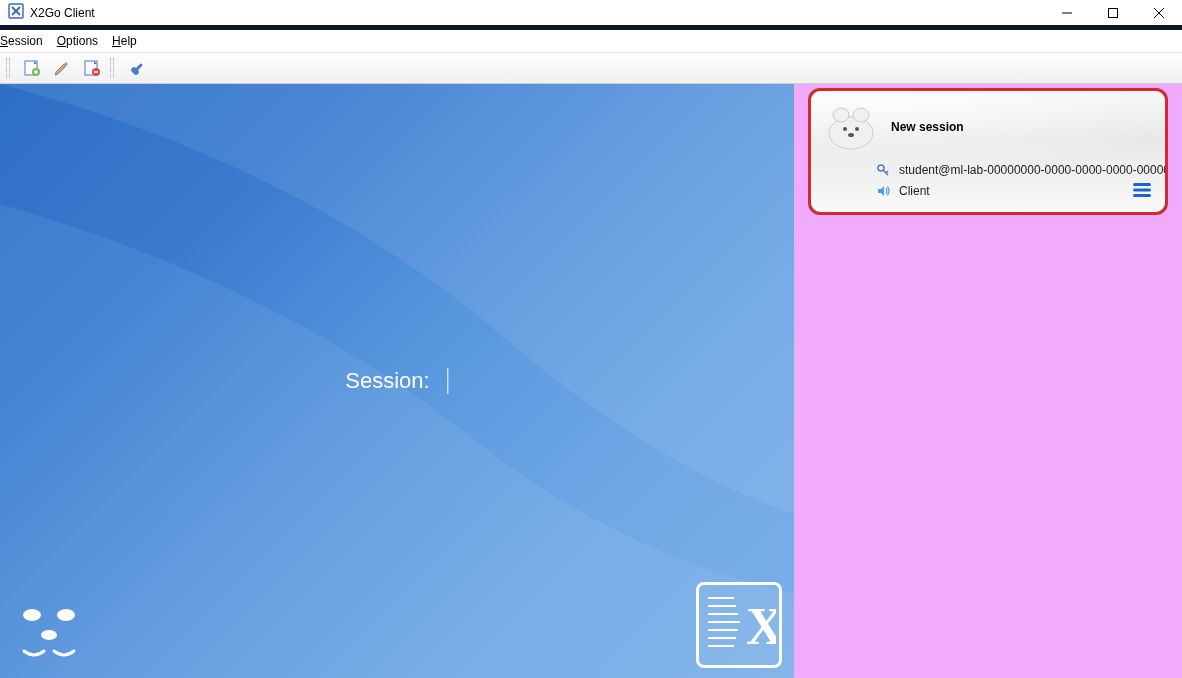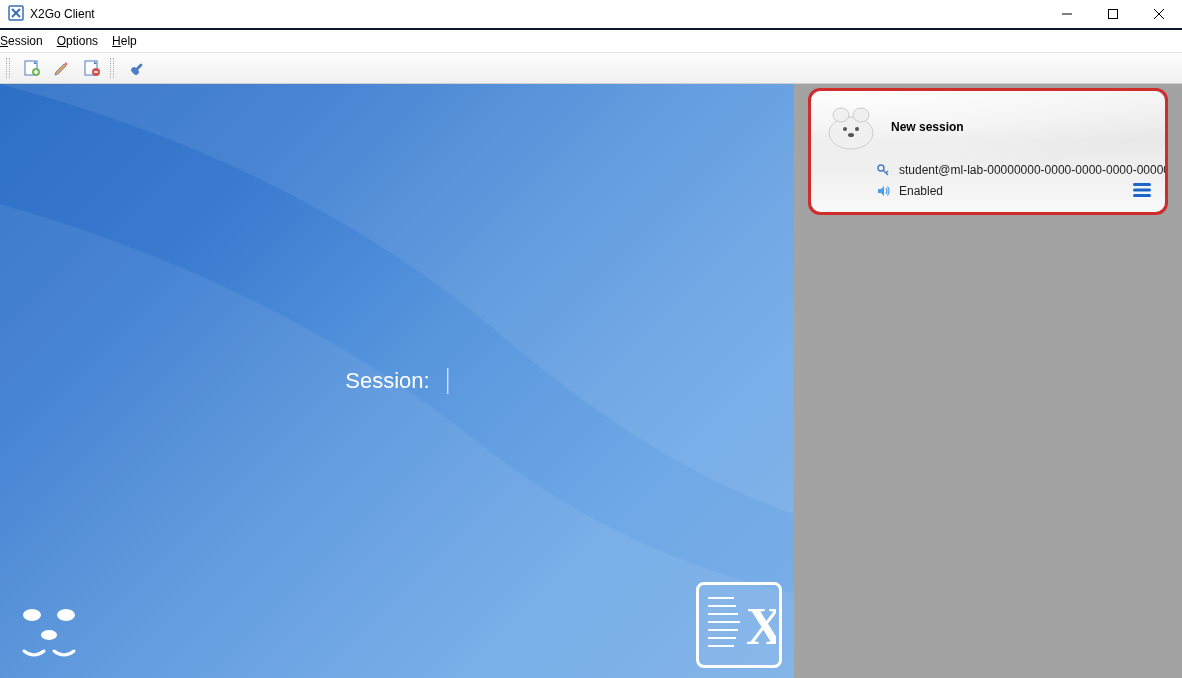--- a/index.html
+++ b/index.html
@@ -1,19 +1,19 @@
 <!DOCTYPE html>
 <html><head>
 <meta charset="utf-8">
 <style>
   * { box-sizing: border-box; margin: 0; padding: 0; }
   body { font-family: "Segoe UI", Tahoma, sans-serif; font-size: 12px; background: #fff; width: 1182px; height: 678px; overflow: hidden; }
   
   
-  .titlebar { height: 30px; background: #fff; border-bottom: 2px solid #0f172a; display: flex; align-items: center; justify-content: space-between; padding-left: 8px; }
+  .titlebar { height: 30px; background: #fff; border-bottom: 5px solid #0f172a; display: flex; align-items: center; justify-content: space-between; padding-left: 8px; }
   .titlebar-left { display: flex; align-items: center; gap: 6px; }
   .titlebar-icon svg { width: 16px; height: 16px; }
   .titlebar-title { font-size: 12px; color: #000; }
   .titlebar-controls { display: flex; }
   .titlebar-btn { width: 46px; height: 30px; display: flex; align-items: center; justify-content: center; cursor: pointer; }
 
   
   .menubar { height: 22px; background: #fff; display: flex; align-items: center; padding-left: 0; gap: 14px; font-size: 12px; }
   .menubar span { cursor: pointer; }
   .menubar u { text-decoration: underline; }
@@ -30,21 +30,21 @@
   .left-panel { width: 794px; position: relative; overflow: hidden;
     background: linear-gradient(135deg, #2d6fc5 0%, #3a7bd0 25%, #5896dd 50%, #6fa8e6 75%, #7bb0e8 100%);
   }
   .left-panel .swoosh { position:absolute; inset:0; }
   .session-label { position: absolute; top: 50%; left: 50%; transform: translate(-50%,-50%); color: #fff; font-size: 22px; font-weight: 300; display: flex; align-items: center; gap: 18px;}
   .session-label .cursor { display:inline-block; width:1px; height:26px; background:#fff; }
   .seal-face { position: absolute; bottom: 12px; left: 14px; }
   .x2go-logo { position: absolute; bottom: 10px; right: 12px; width: 86px; height: 86px; border: 3px solid #fff; border-radius: 8px; display:flex; align-items:center; justify-content:center; background: rgba(255,255,255,0.05);}
   
   
-  .right-panel { width: 388px; background: #a3a3a3; display: flex; flex-direction: column; align-items: center; }
+  .right-panel { width: 388px; background: #f0abfc; display: flex; flex-direction: column; align-items: center; }
   
   
   .session-card-wrap { width: 360px; margin-top: 4px; border: 3px solid #d02c2c; border-radius: 12px; }
   .session-card { background: linear-gradient(#f5f5f5,#e8e8e8 40%,#f9f9f9); border-radius: 10px; padding: 12px 14px 14px 14px; position: relative; overflow: hidden;}
   .session-card::before { content:''; position:absolute; left:-30%; top:-40%; width:160%; height:120%; background: radial-gradient(ellipse at 30% 30%, rgba(255,255,255,0.9), rgba(255,255,255,0) 60%);}
   .card-header { display: flex; align-items: center; gap: 14px; margin-bottom: 12px; position:relative;}
   .card-header .avatar { width: 52px; height: 48px; }
   .card-header .title { font-weight: bold; font-size: 12px; }
   .card-rows { display: flex; flex-direction: column; gap: 7px; padding-left: 50px; position:relative;}
   .card-row { display: flex; align-items: center; gap: 8px; font-size: 12px; color: #222; white-space: nowrap;}
@@ -188,21 +188,21 @@
             <span>student@ml-lab-00000000-0000-0000-0000-00000000</span>
           </div>
           <div class="card-row">
             <span class="icon">
               <svg width="14" height="12" viewBox="0 0 14 12">
                   <path d="M2 4 L5 4 L8 1 L8 11 L5 8 L2 8 Z" fill="#4a9de8"></path>
                   <path d="M10 3 Q12 6 10 9" stroke="#4a9de8" fill="none" stroke-width="1.2"></path>
                   <path d="M11.5 1.5 Q14.5 6 11.5 10.5" stroke="#4a9de8" fill="none" stroke-width="1.2"></path>
                 </svg>
             </span>
-            <span>Enabled</span>
+            <span>Client</span>
           </div>
         </div>
         <div class="hamburger">
           <svg width="18" height="14" viewBox="0 0 18 14">
               <rect x="0" y="0" width="18" height="3" rx="1.5" fill="#1b66c9"></rect>
               <rect x="0" y="5.5" width="18" height="3" rx="1.5" fill="#1b66c9"></rect>
               <rect x="0" y="11" width="18" height="3" rx="1.5" fill="#1b66c9"></rect>
             </svg>
         </div>
       </div>

